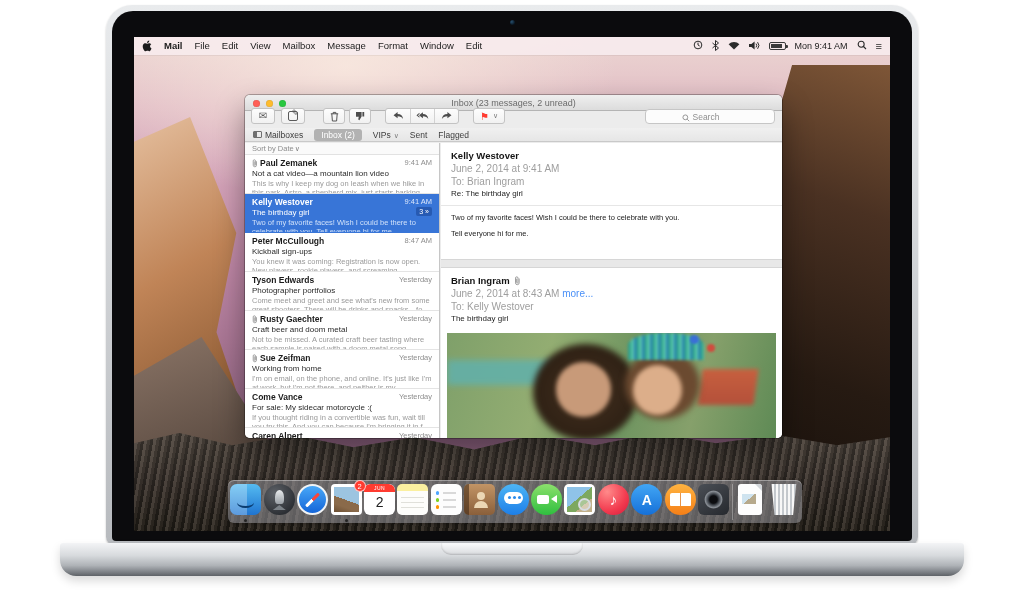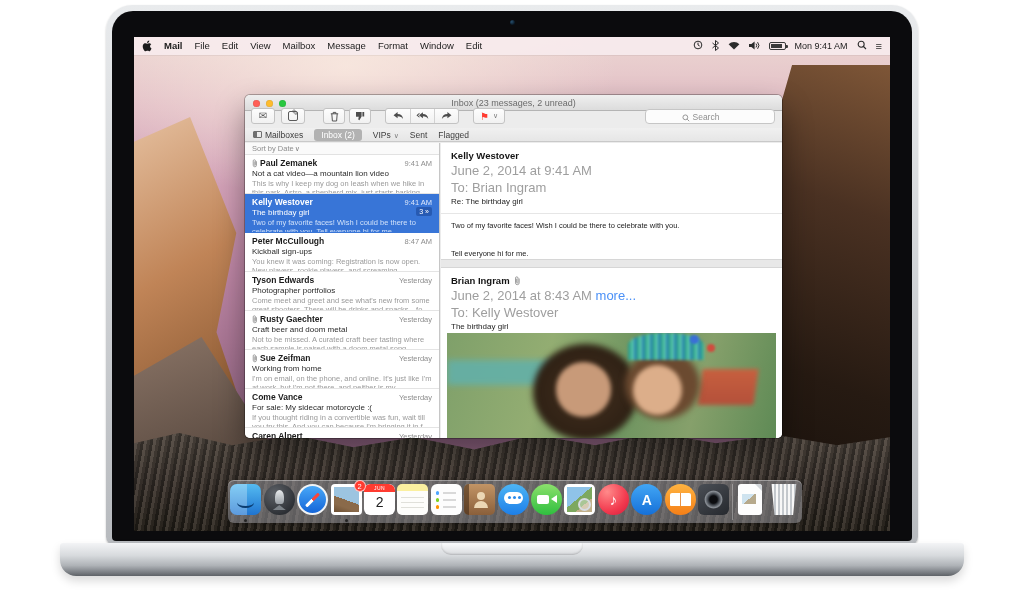--- a/index.html
+++ b/index.html
@@ -83,46 +83,46 @@
   .mbx-icon{width:9px;height:7px;border:1px solid #6f6f6f;border-radius:1px;position:relative}
   .mbx-icon::before{content:"";position:absolute;left:0;top:0;bottom:0;width:3px;background:#6f6f6f}
   .fav-pill{background:#b2b2b2;color:#fff;border-radius:3px;padding:1px 7px;font-size:8.5px}
   .chev{font-size:7px;color:#7c7c7c;margin-left:1px}
 
   .content{position:absolute;left:0;top:48px;right:0;bottom:0}
   .msg-list{position:absolute;left:0;top:0;width:195px;bottom:0;background:#fff;border-right:1px solid #c6c6c6;overflow:hidden}
   .sort-bar{height:12px;background:#fafafa;border-bottom:1px solid #e2e2e2;display:flex;align-items:center;
      padding:0 7px;font-size:7.5px;color:#8d8d8d}
   .row{height:39px;padding:3px 7px 0 7px;border-bottom:1px solid #e4e4e4;position:relative;overflow:hidden}
-  .row .l1{display:flex;align-items:center;font-size:8.5px}
+  .row .l1{display:flex;align-items:flex-start;font-size:8.5px}
   .row .sender{font-weight:bold;color:#1b1b1b;display:flex;align-items:center;gap:2px;flex:1;white-space:nowrap;overflow:hidden}
   .row .time{font-size:7.5px;color:#8d8d8d;margin-left:4px}
   .row .subj{font-size:8px;color:#2a2a2a;white-space:nowrap;overflow:hidden;margin-top:.5px}
   .row .prev{font-size:7.5px;color:#9a9a9a;line-height:9px;margin-top:1px;display:-webkit-box;
      -webkit-line-clamp:2;-webkit-box-orient:vertical;overflow:hidden}
   .row.selected{background:#3875d7;border-bottom-color:#3875d7}
   .row.selected .sender,.row.selected .subj{color:#fff}
   .row.selected .time{color:#dce7fb}
   .row.selected .prev{color:#cfe0fa}
   .thread-badge{position:absolute;right:7px;top:13px;background:rgba(10,40,110,.35);color:#fff;font-size:7px;
      border-radius:2px;padding:0 3px;line-height:9px}
   .clip svg{display:block}
 
   .preview{position:absolute;left:196px;top:0;right:0;bottom:0;background:#e8e8e8;overflow:hidden}
   .card{background:#fff}
   .card1{position:absolute;left:0;top:0;right:0;height:117px;border-bottom:1px solid #d6d6d6}
   .card2{position:absolute;left:0;top:124px;right:0;bottom:0;border-top:1px solid #d6d6d6}
   .card .head{padding:7px 10px 5px 10px}
   .from{font-size:9.5px;font-weight:bold;color:#141414;display:flex;align-items:center;gap:4px}
-  .meta{font-size:13px;color:#9e9e9e;margin-top:2px}
+  .meta{font-size:10px;color:#9e9e9e;margin-top:2px}
   .meta .more{color:#4a90f7}
   .p-subj{font-size:8px;color:#1e1e1e;margin-top:2px}
   .hline{height:1px;background:#e6e6e6;margin:2px 0 0 0}
   .body{padding:7px 10px;font-size:7.5px;color:#222;line-height:9px}
-  .body p + p{margin-top:19px}
+  .body p + p{margin-top:7px}
 
   .photo{position:absolute;left:6px;right:6px;top:65px;bottom:0;overflow:hidden;background:#7fa06a}
   .photo .bgv{position:absolute;inset:0;background:linear-gradient(105deg,#7fa06a,#93ad72 30%,#6e9460 55%,#86a06b 75%,#5e8a55)}
   .photo .pool{position:absolute;left:0;top:26%;width:46%;height:24%;background:#63b0a8;filter:blur(3px);opacity:.9}
   .photo .chair{position:absolute;right:6%;top:34%;width:17%;height:34%;background:linear-gradient(#c7603f,#b4503a);filter:blur(2px);transform:skewX(-8deg)}
   .photo .hair1{position:absolute;left:26%;top:10%;width:32%;height:92%;background:radial-gradient(#43301f,#2e2014 70%);border-radius:50%;filter:blur(3px)}
   .photo .face1{position:absolute;left:33%;top:28%;width:17%;height:52%;background:#c89a79;border-radius:50%;filter:blur(2px)}
   .photo .hair2{position:absolute;left:54%;top:16%;width:23%;height:66%;background:#6b4a30;border-radius:50%;filter:blur(3px)}
   .photo .face2{position:absolute;left:56.5%;top:30%;width:15%;height:48%;background:#dcae8a;border-radius:50%;filter:blur(2px)}
   .photo .crown{position:absolute;left:55%;top:0;width:23%;height:26%;border-radius:45% 45% 0 0;filter:blur(1.5px);

